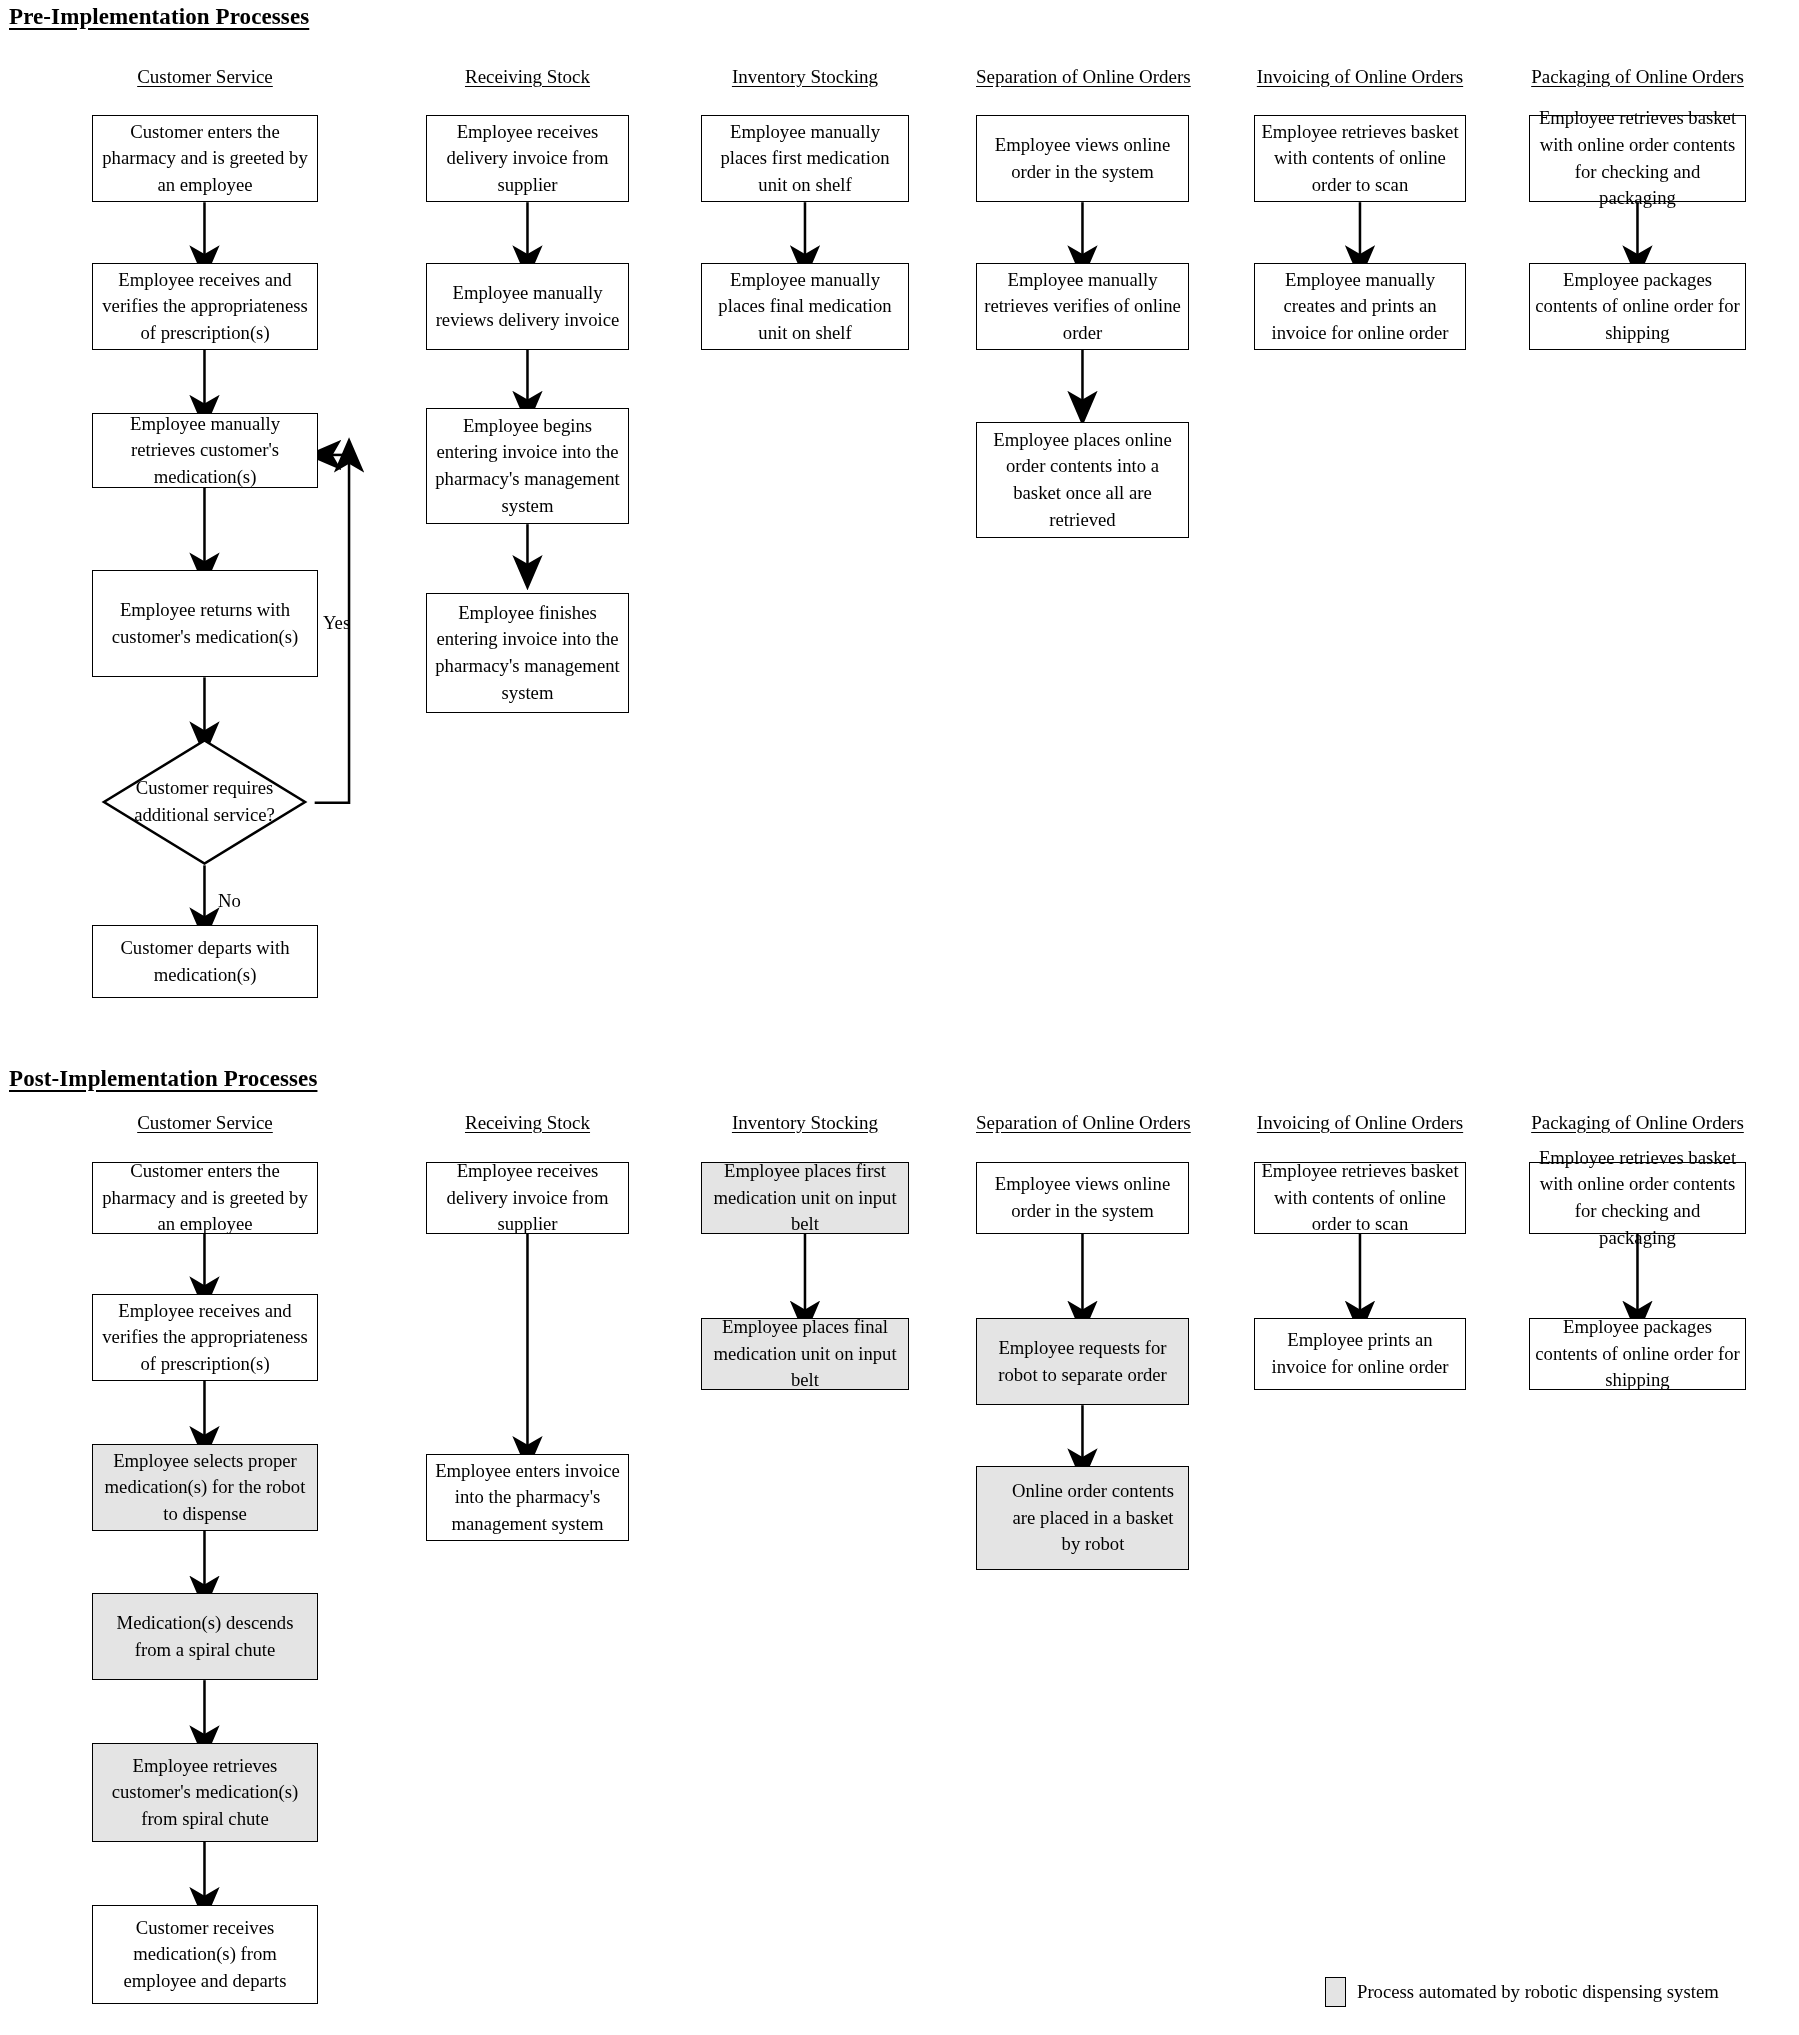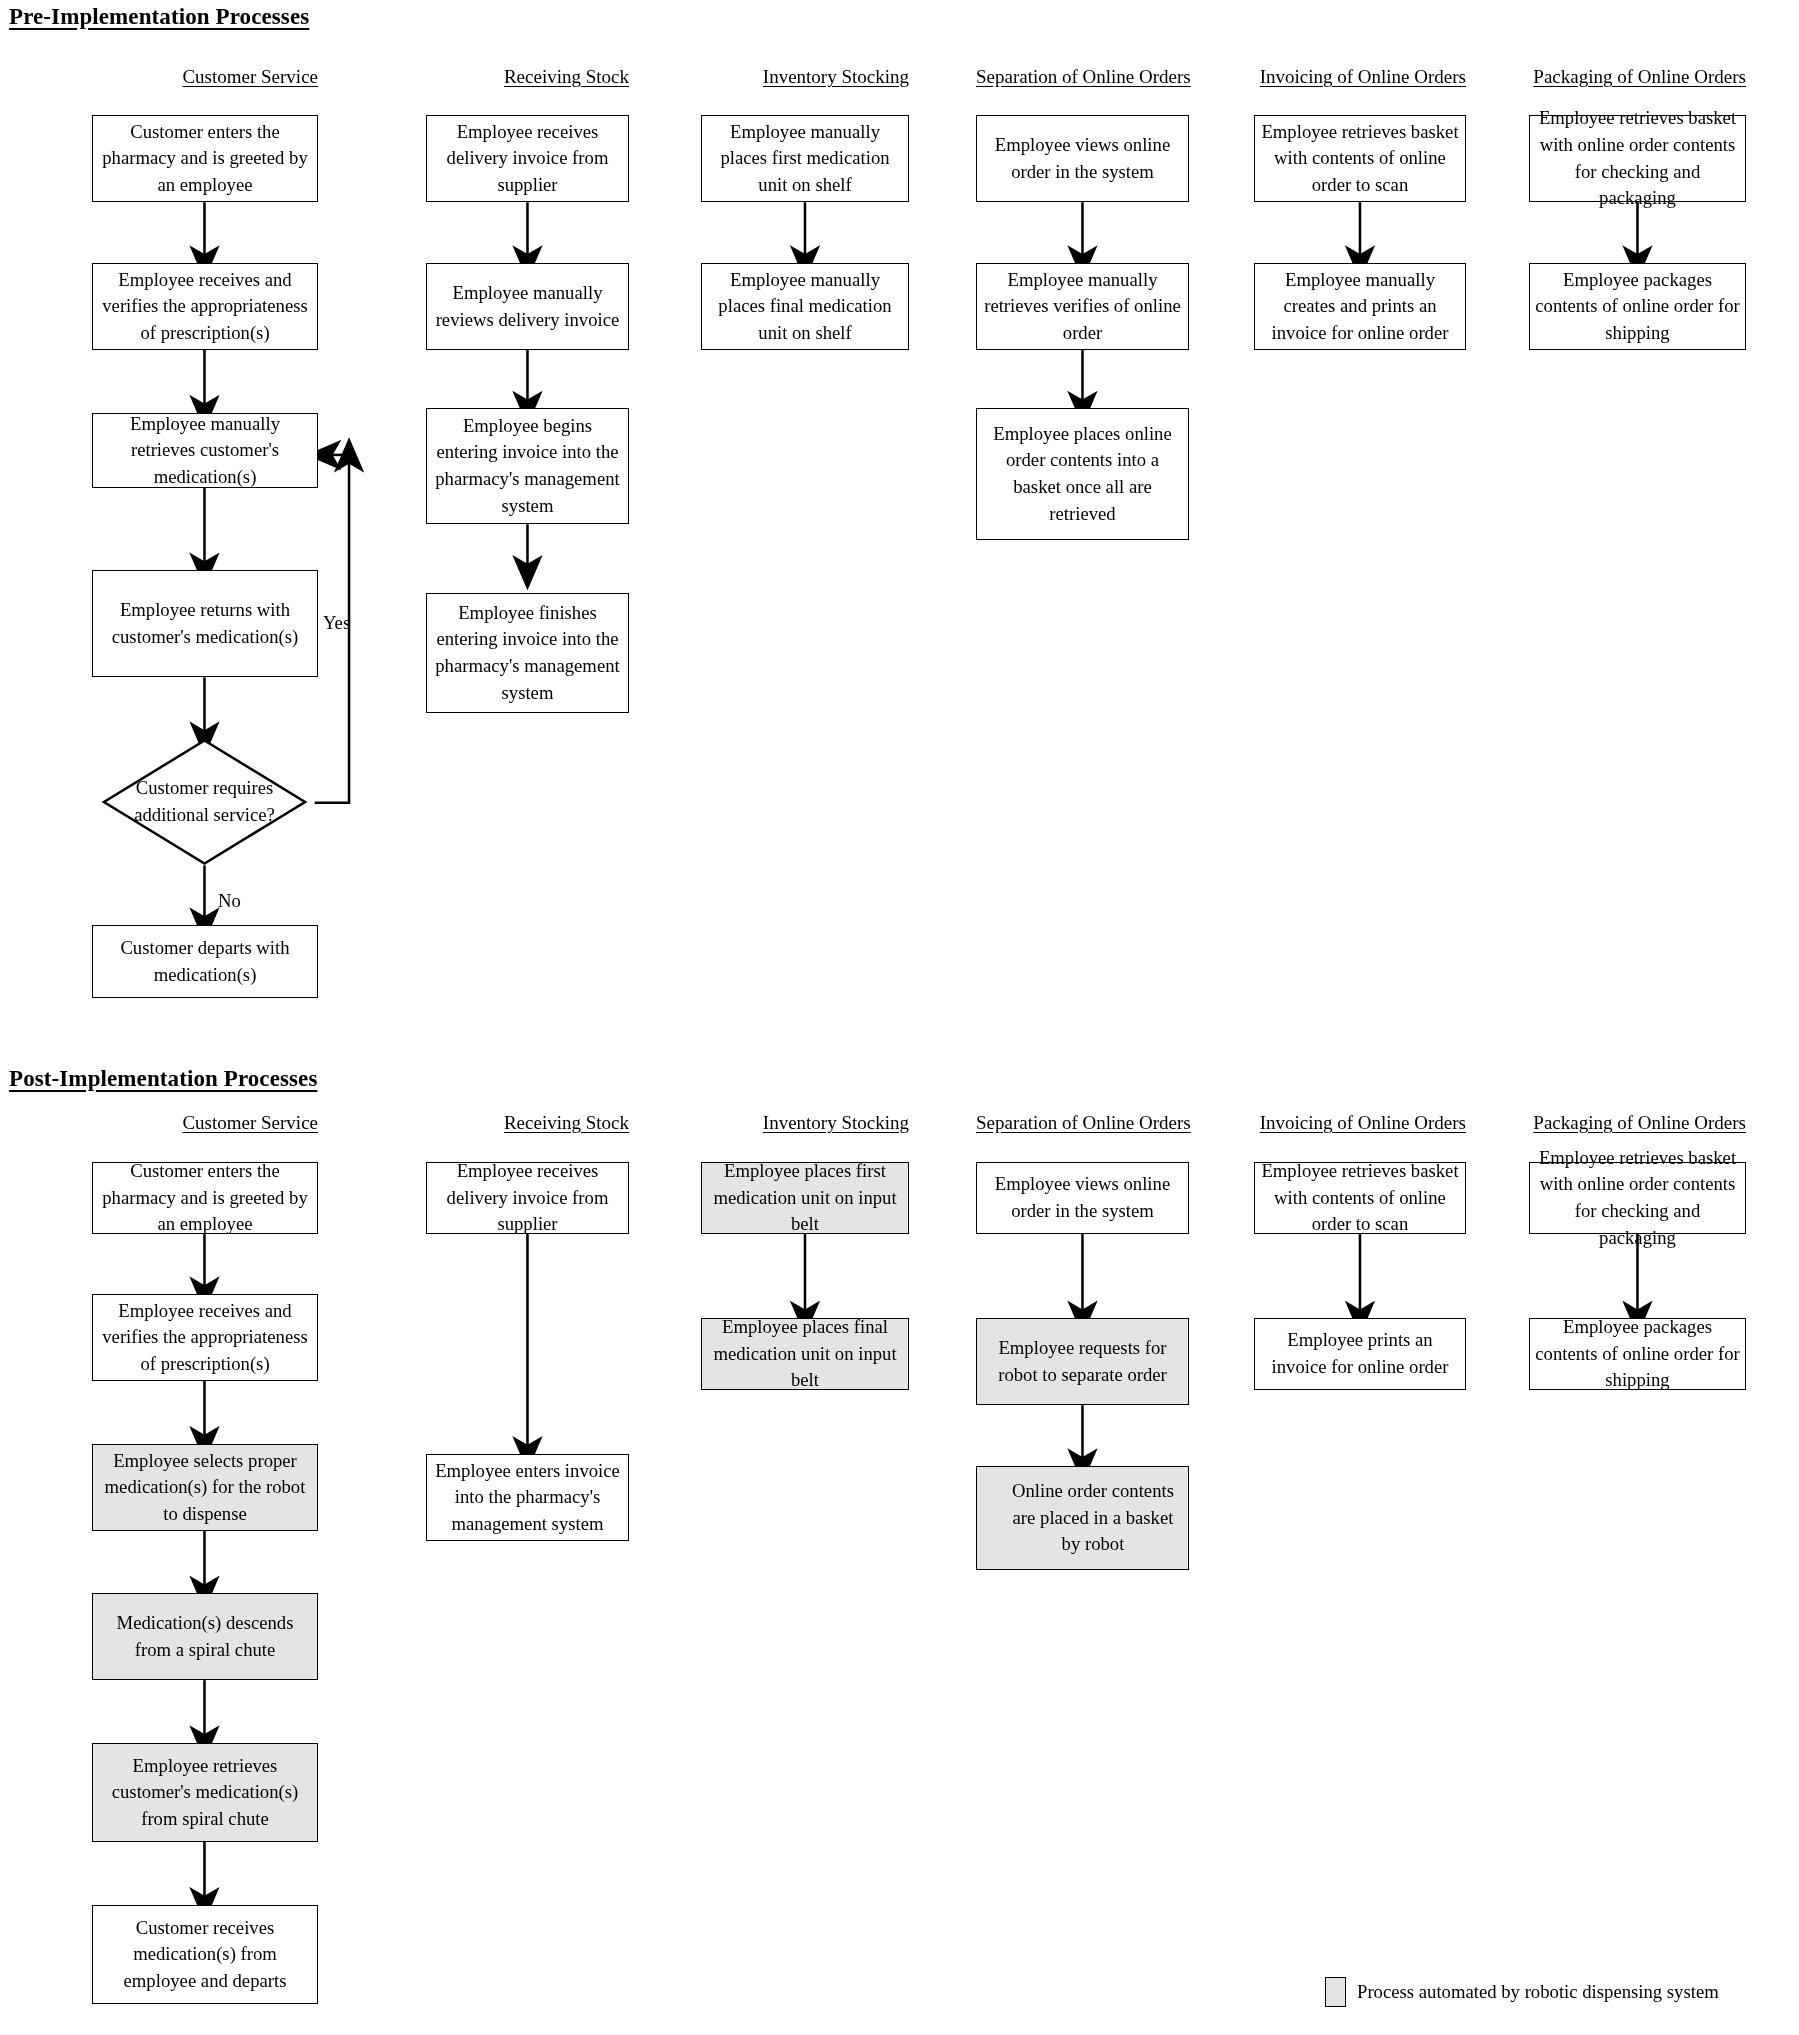--- a/index.html
+++ b/index.html
@@ -29,21 +29,21 @@
     white-space: nowrap;
     letter-spacing: 0.1px;
   }
   
   .col-title {
     position: absolute;
     font-size: 19px;
     text-decoration: underline;
     text-underline-offset: 3px;
     white-space: nowrap;
-    text-align: right;
+    text-align: center;
   }
   
   .node {
     position: absolute;
     box-sizing: border-box;
     border: 1.5px solid #000000;
     background: #ffffff;
     display: flex;
     align-items: center;
     justify-content: center;
@@ -201,21 +201,21 @@
   <div class="node" style="left:426px; top:115px; width:203px; height:87px;">Employee receives delivery invoice from supplier</div>
   <div class="node" style="left:426px; top:263px; width:203px; height:87px;">Employee manually reviews delivery invoice</div>
   <div class="node" style="left:426px; top:408px; width:203px; height:116px;">Employee begins entering invoice into the pharmacy's management system</div>
   <div class="node" style="left:426px; top:573px; width:203px; height:120px;margin-top:20px;">Employee finishes entering invoice into the pharmacy's management system</div>
 
   <div class="node" style="left:701px; top:115px; width:208px; height:87px;">Employee manually places first medication unit on shelf</div>
   <div class="node" style="left:701px; top:263px; width:208px; height:87px;">Employee manually places final medication unit on shelf</div>
 
   <div class="node" style="left:976px; top:115px; width:213px; height:87px;">Employee views online order in the system</div>
   <div class="node" style="left:976px; top:263px; width:213px; height:87px;">Employee manually retrieves verifies of online order</div>
-  <div class="node" style="left:976px; top:408px; width:213px; height:132px;">Employee places online order contents into a basket once all are retrieved</div>
+  <div class="node" style="left:976px; top:422px; width:213px; height:116px;">Employee places online order contents into a basket once all are retrieved</div>
 
   <div class="node" style="left:1254px; top:115px; width:212px; height:87px;">Employee retrieves basket with contents of online order to scan</div>
   <div class="node" style="left:1254px; top:263px; width:212px; height:87px;">Employee manually creates and prints an invoice for online order</div>
 
   <div class="node" style="left:1529px; top:115px; width:217px; height:87px;">Employee retrieves basket with online order contents for checking and packaging</div>
   <div class="node" style="left:1529px; top:263px; width:217px; height:87px;">Employee packages contents of online order for shipping</div>
 
   <div class="col-title" style="left:92px; top:1112px; width:226px;">Customer Service</div>
   <div class="col-title" style="left:426px; top:1112px; width:203px;">Receiving Stock</div>
   <div class="col-title" style="left:701px; top:1112px; width:208px;">Inventory Stocking</div>

